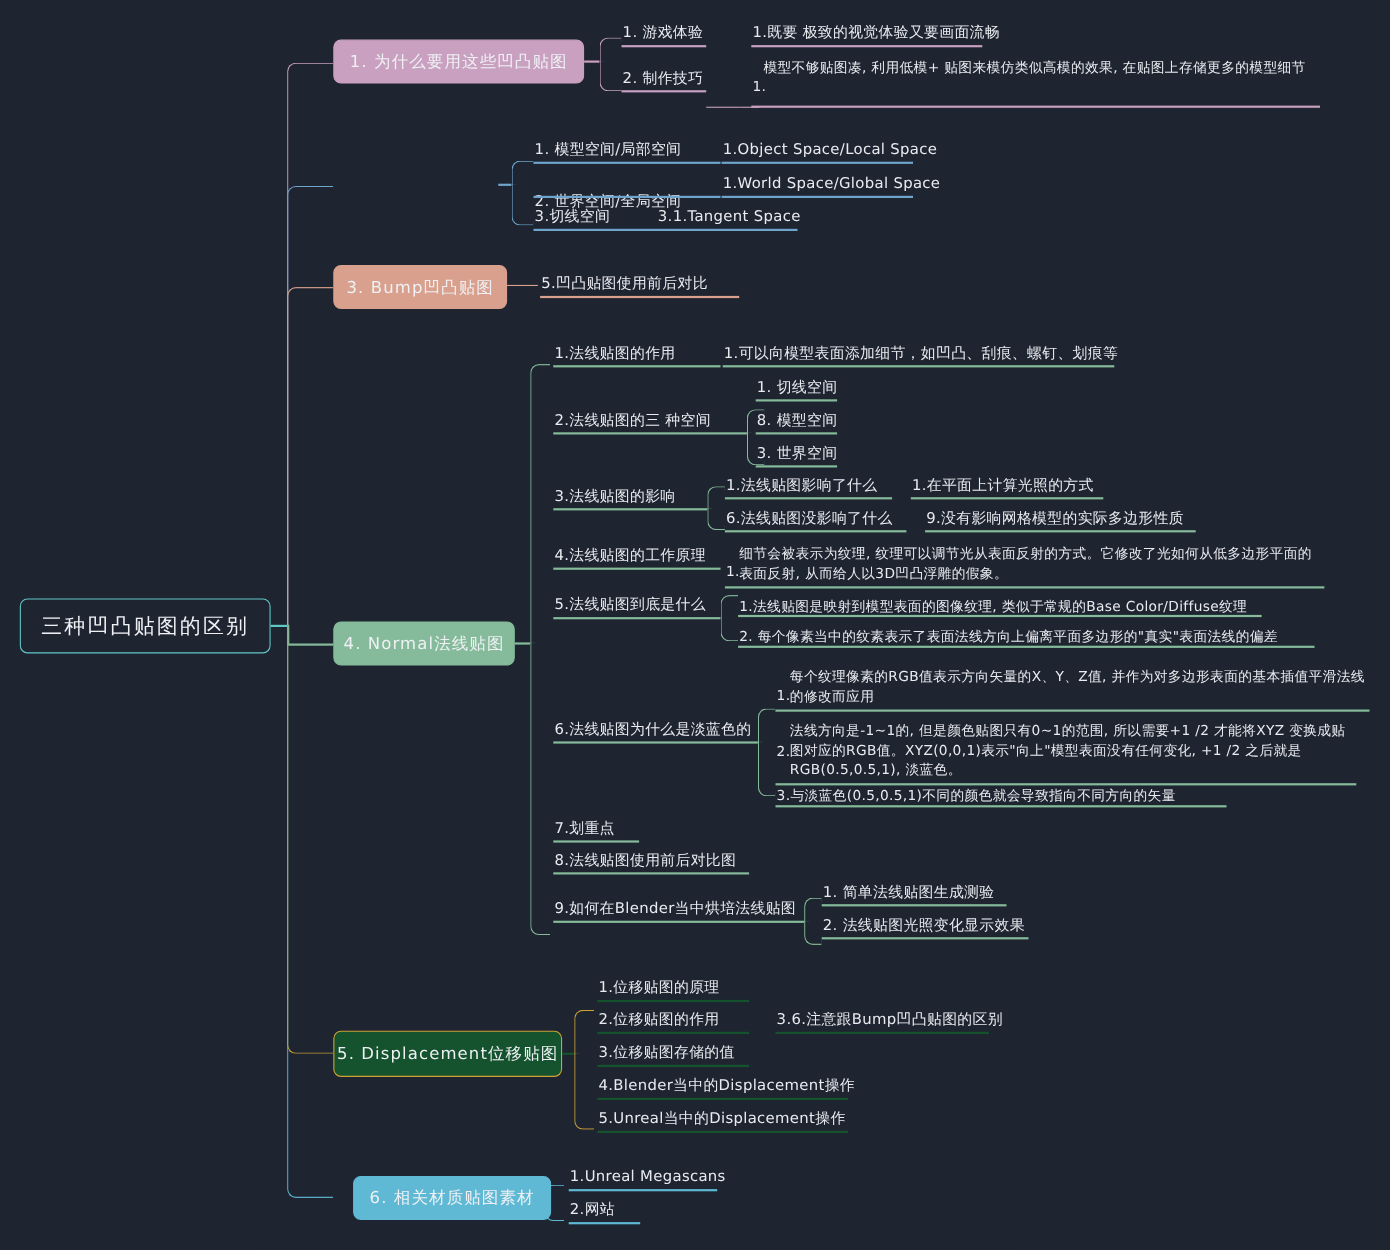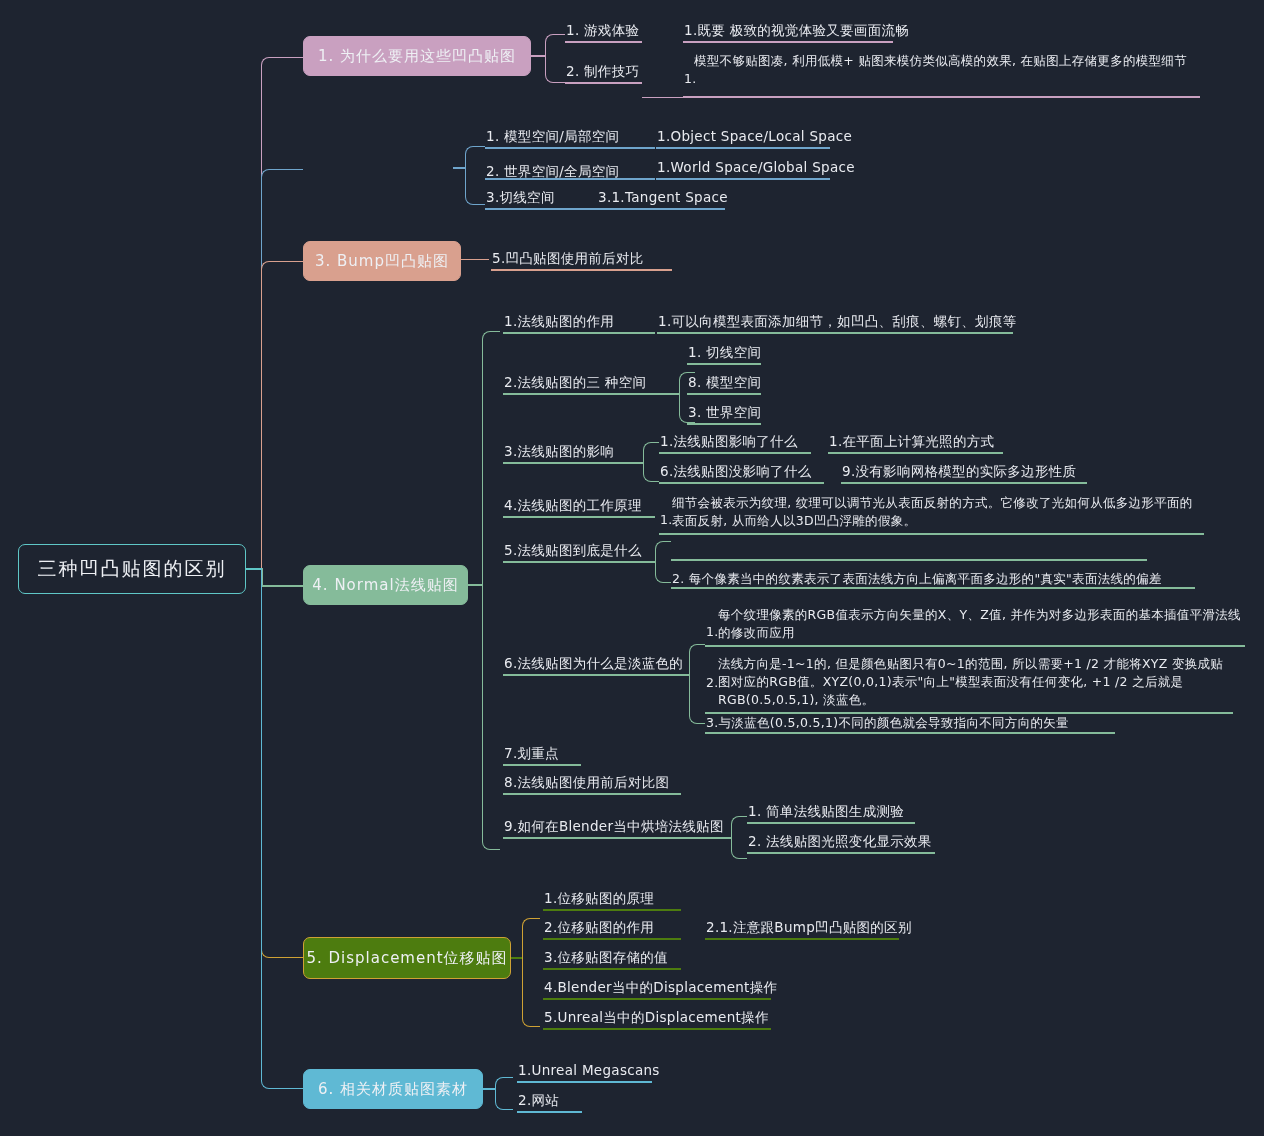--- a/index.html
+++ b/index.html
@@ -48,21 +48,21 @@
   .br{position:absolute;border-style:solid;border-color:#888;border-width:0;box-sizing:border-box;}
 
   
   .ul{position:absolute;height:1.6px;}
 
   
   .c-pink{background:#c9a0c0;border-color:#c9a0c0;}
   .c-blue{background:#6fa5cc;border-color:#6fa5cc;}
   .c-coral{background:#d9a08e;border-color:#d9a08e;}
   .c-green{background:#85bb9a;border-color:#85bb9a;}
-  .c-gold{background:#4d7c0f;border-color:#cfa234;}
+  .c-gold{background:#14532d;border-color:#cfa234;}
   .c-cyan{background:#5fb9d4;border-color:#5fb9d4;}
   .c-teal{background:#5fc7c7;border-color:#5fc7c7;}
   .br.c-pink,.br.c-blue,.br.c-coral,.br.c-green,.br.c-gold,.br.c-cyan,.br.c-teal{background:transparent;}
 
   .small{font-size:12.5px;}
   .leaf-multi{
     font-size:12.5px;line-height:18px;white-space:normal;
   }
 </style>
 </head>
@@ -108,21 +108,21 @@
   <div class="txt small" style="left:684px;top:70px;">1.</div>
   <div class="txt wrap leaf-multi" style="left:694px;top:52px;width:505px;">模型不够贴图凑, 利用低模+ 贴图来模仿类似高模的效果, 在贴图上存储更多的模型细节</div>
   <div class="ul c-pink" style="left:683px;top:96px;width:517px;"></div>
 
   <div class="ln h c-blue" style="left:453px;top:167px;width:12px;"></div>
   <div class="br c-blue" style="left:465px;top:146px;width:20px;height:22px;border-left-width:1.6px;border-top-width:1.6px;border-top-left-radius:8px;"></div>
   <div class="br c-blue" style="left:465px;top:167px;width:20px;height:38px;border-left-width:1.6px;border-bottom-width:1.6px;border-bottom-left-radius:8px;"></div>
 
   <div class="txt" style="left:486px;top:128px;">1. 模型空间/局部空间</div>
   <div class="ul c-blue" style="left:485px;top:147px;width:170px;"></div>
-  <div class="txt" style="left:486px;top:163px;">2. 世界空间/全局空间</div>
+  <div class="txt" style="left:486px;top:175px;">2. 世界空间/全局空间</div>
   <div class="ul c-blue" style="left:485px;top:178px;width:170px;"></div>
   <div class="txt" style="left:486px;top:189px;">3.切线空间</div>
   <div class="ul c-blue" style="left:485px;top:208px;width:240px;"></div>
 
   <div class="txt" style="left:657px;top:128px;">1.Object Space/Local Space</div>
   <div class="ul c-blue" style="left:656px;top:147px;width:174px;"></div>
   <div class="txt" style="left:657px;top:159px;">1.World Space/Global Space</div>
   <div class="ul c-blue" style="left:656px;top:178px;width:174px;"></div>
   <div class="txt" style="left:598px;top:189px;">3.1.Tangent Space</div>
 
@@ -173,20 +173,21 @@
   <div class="txt" style="left:504px;top:497px;">4.法线贴图的工作原理</div>
   <div class="ul c-green" style="left:503px;top:516px;width:152px;"></div>
   <div class="txt small" style="left:660px;top:511px;">1.</div>
   <div class="txt wrap leaf-multi" style="left:672px;top:494px;width:530px;">细节会被表示为纹理, 纹理可以调节光从表面反射的方式。它修改了光如何从低多边形平面的表面反射, 从而给人以3D凹凸浮雕的假象。</div>
   <div class="ul c-green" style="left:659px;top:533px;width:545px;"></div>
 
   <div class="txt" style="left:504px;top:542px;text-align:center;">5.法线贴图到底是什么</div>
   <div class="ul c-green" style="left:503px;top:561px;width:152px;"></div>
   <div class="br c-green" style="left:655px;top:541px;width:16px;height:21px;border-left-width:1.6px;border-top-width:1.6px;border-top-left-radius:8px;"></div>
   <div class="br c-green" style="left:655px;top:561px;width:16px;height:22px;border-left-width:1.6px;border-bottom-width:1.6px;border-bottom-left-radius:8px;"></div>
+  <div class="txt small" style="left:672px;top:542px;">1.法线贴图是映射到模型表面的图像纹理, 类似于常规的Base Color/Diffuse纹理</div>
   <div class="ul c-green" style="left:671px;top:559px;width:476px;"></div>
   <div class="txt small" style="left:672px;top:570px;">2. 每个像素当中的纹素表示了表面法线方向上偏离平面多边形的"真实"表面法线的偏差</div>
   <div class="ul c-green" style="left:671px;top:587px;width:524px;"></div>
 
   <div class="txt" style="left:504px;top:655px;">6.法线贴图为什么是淡蓝色的</div>
   <div class="ul c-green" style="left:503px;top:674px;width:186px;"></div>
   <div class="br c-green" style="left:689px;top:644px;width:16px;height:31px;border-left-width:1.6px;border-top-width:1.6px;border-top-left-radius:8px;"></div>
   <div class="br c-green" style="left:689px;top:674px;width:16px;height:50px;border-left-width:1.6px;border-bottom-width:1.6px;border-bottom-left-radius:8px;"></div>
 
   <div class="txt small" style="left:706px;top:623px;">1.</div>
@@ -219,30 +220,30 @@
     <span>5. Displacement位移贴图</span>
   </div>
   <div class="ln h c-gold" style="left:511px;top:957px;width:11px;"></div>
   <div class="br c-gold" style="left:522px;top:918px;width:18px;height:40px;border-left-width:1.6px;border-top-width:1.6px;border-top-left-radius:8px;"></div>
   <div class="br c-gold" style="left:522px;top:957px;width:18px;height:70px;border-left-width:1.6px;border-bottom-width:1.6px;border-bottom-left-radius:8px;"></div>
 
   <div class="txt" style="left:544px;top:890px;">1.位移贴图的原理</div>
   <div class="ul c-gold" style="left:543px;top:909px;width:138px;"></div>
   <div class="txt" style="left:544px;top:919px;">2.位移贴图的作用</div>
   <div class="ul c-gold" style="left:543px;top:938px;width:138px;"></div>
-  <div class="txt" style="left:706px;top:919px;">2.1.注意跟Bump凹凸贴图的区别</div>
+  <div class="txt" style="left:706px;top:919px;">3.6.注意跟Bump凹凸贴图的区别</div>
   <div class="ul c-gold" style="left:705px;top:938px;width:194px;"></div>
   <div class="txt" style="left:544px;top:949px;">3.位移贴图存储的值</div>
   <div class="ul c-gold" style="left:543px;top:968px;width:138px;"></div>
   <div class="txt" style="left:544px;top:979px;">4.Blender当中的Displacement操作</div>
   <div class="ul c-gold" style="left:543px;top:998px;width:228px;"></div>
   <div class="txt" style="left:544px;top:1009px;">5.Unreal当中的Displacement操作</div>
   <div class="ul c-gold" style="left:543px;top:1028px;width:228px;"></div>
 
-  <div class="box c-cyan" style="left:303px;top:1069px;width:180px;height:40px;">
+  <div class="box c-cyan" style="left:321px;top:1069px;width:180px;height:40px;">
     <span>6. 相关材质贴图素材</span>
   </div>
   <div class="ln h c-cyan" style="left:483px;top:1088px;width:12px;"></div>
   <div class="br c-cyan" style="left:495px;top:1077px;width:18px;height:12px;border-left-width:1.6px;border-top-width:1.6px;border-top-left-radius:8px;"></div>
   <div class="br c-cyan" style="left:495px;top:1088px;width:18px;height:22px;border-left-width:1.6px;border-bottom-width:1.6px;border-bottom-left-radius:8px;"></div>
   <div class="txt" style="left:518px;top:1062px;">1.Unreal Megascans</div>
   <div class="ul c-cyan" style="left:517px;top:1081px;width:135px;"></div>
   <div class="txt" style="left:518px;top:1092px;">2.网站</div>
   <div class="ul c-cyan" style="left:517px;top:1111px;width:65px;"></div>
 

